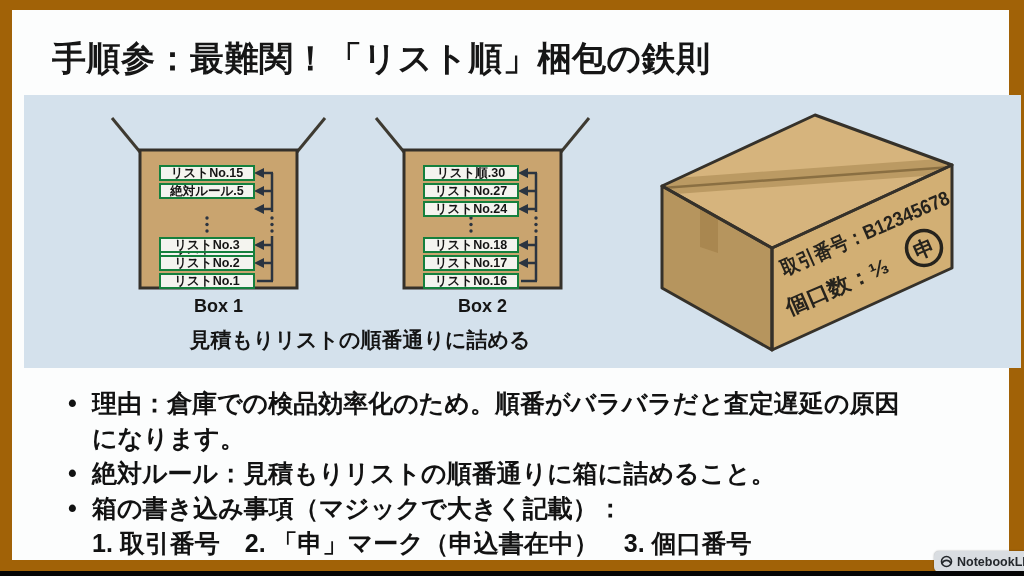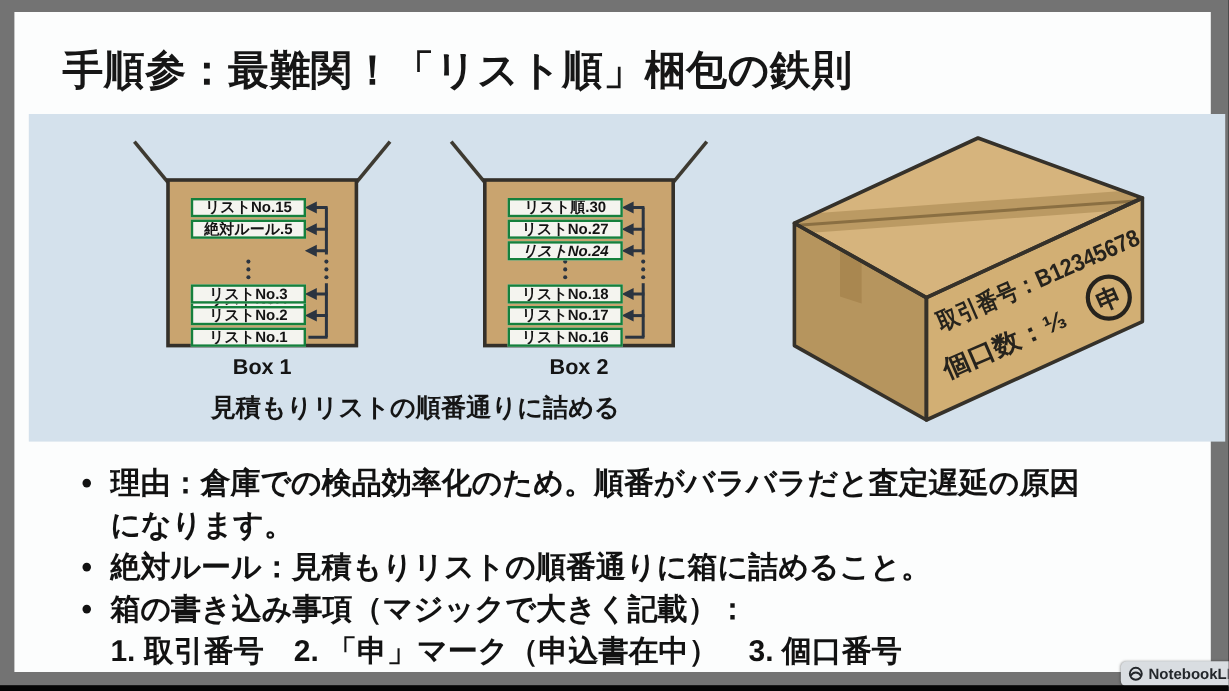--- a/index.html
+++ b/index.html
@@ -1,19 +1,19 @@
 <!DOCTYPE html>
 <html><head>
 <meta charset="utf-8">
 <style>
   html,body { margin:0; padding:0; background:#000; }
   * { box-sizing:border-box; }
   .screen {
     position:relative; width:1024px; height:576px; overflow:hidden;
-    background:#737373;
+    background:#a16207;
     font-family:"Liberation Sans", sans-serif;
   }
   .bottom-black { position:absolute; left:0; bottom:0; width:100%; height:5px; background:#050505; }
   .slide {
     position:absolute; left:12px; top:10px; width:997px; height:550px;
     background:#fcfdfd;
   }
   .slide-title {
     position:absolute; left:40px; top:26px; width:940px;
     font-size:34px; font-weight:bold; color:#161616; letter-spacing:0.5px;
@@ -31,21 +31,21 @@
     position:absolute; left:52px; width:96px; height:16px;
     background:#f4f4ef; border:2px solid #15803d;
     font-size:12.5px; font-weight:bold; color:#141414;
     text-align:center; line-height:12px; white-space:nowrap; overflow:hidden;
   }
   .box-label {
     position:absolute; left:33px; top:186px; width:157px;
     text-align:center; font-size:18px; font-weight:bold; color:#151515;
   }
   .diagram-caption {
-    position:absolute; left:124px; top:316px; width:420px;
+    position:absolute; left:138px; top:316px; width:420px;
     text-align:center; font-size:21px; font-weight:bold; color:#151515;
   }
   
   .bullets { position:absolute; left:50px; top:376px; width:845px; color:#121212; }
   .bullet { position:relative; padding-left:30px; font-size:25px; font-weight:bold; line-height:35px; }
   .bullet::before { content:"\2022"; position:absolute; left:6px; top:0; font-size:25px; }
   .bullet-sub { padding-left:30px; font-size:25px; font-weight:bold; line-height:35px; }
   
   .watermark {
     position:absolute; left:934px; top:551px; height:21px; padding:0 8px 0 6px;
@@ -132,21 +132,21 @@
             <circle cx="100" cy="114.5" r="1.7"></circle>
             <circle cx="100" cy="121" r="1.7"></circle>
           <circle cx="165" cy="108" r="1.7"></circle>
             <circle cx="165" cy="114.5" r="1.7"></circle>
             <circle cx="165" cy="121" r="1.7"></circle>
         </g>
       </svg>
       <div class="items">
           <div class="list-item" style="top: 55px;">リスト順.30</div>
           <div class="list-item" style="top: 73px;">リストNo.27</div>
-          <div class="list-item" style="top: 91px; font-style: italic;">リストNo.24</div>
+          <div class="list-item" style="top: 91px;">リストNo.24</div>
         </div>
       <div class="items">
           <div class="list-item" style="top: 127px;">リストNo.18</div>
           <div class="list-item" style="top: 145px;">リストNo.17</div>
           <div class="list-item" style="top: 163px;">リストNo.16</div>
         </div>
       <div class="box-label">Box 2</div>
     </div>
 
     <div class="diagram-caption">見積もりリストの順番通りに詰める</div>

